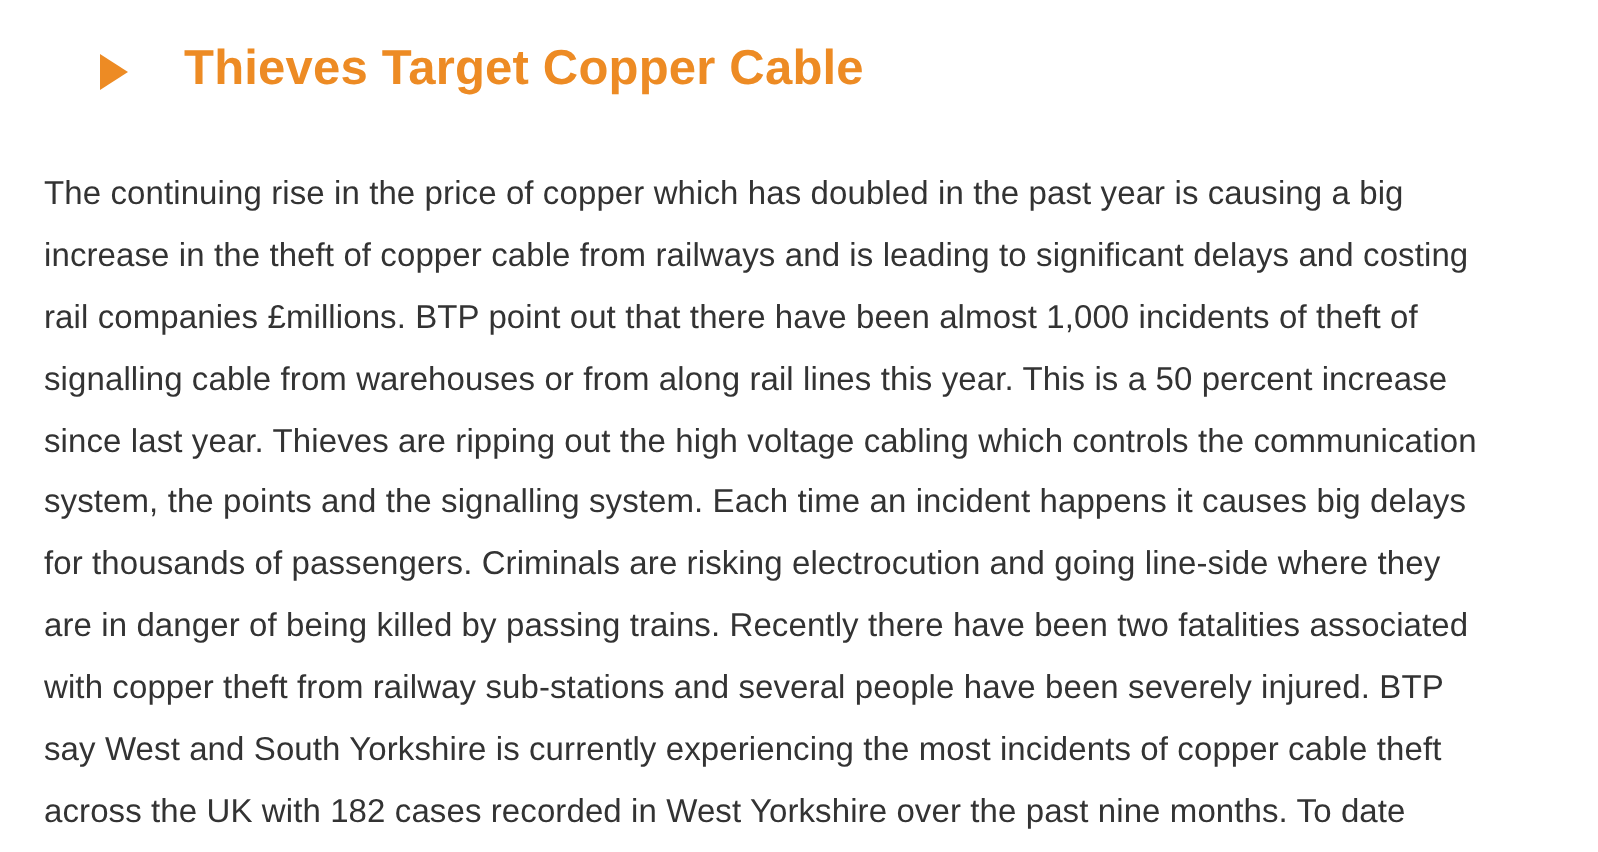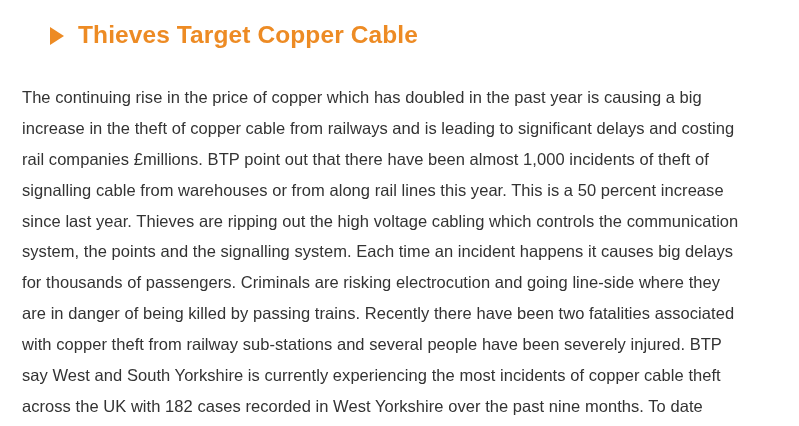--- a/index.html
+++ b/index.html
@@ -14,21 +14,21 @@
     overflow: hidden;
   }
   .article {
     box-sizing: border-box;
     width: 799px;
     padding: 6px 22px 0 22px;
   }
   .heading-row {
     display: flex;
     align-items: center;
-    gap: 14px;
+    gap: 28px;
     padding-left: 28px;
     margin-bottom: 14px;
   }
   .bullet-arrow {
     width: 0;
     height: 0;
     border-top: 9px solid transparent;
     border-bottom: 9px solid transparent;
     border-left: 14px solid #ed8b24;
     flex: 0 0 auto;

